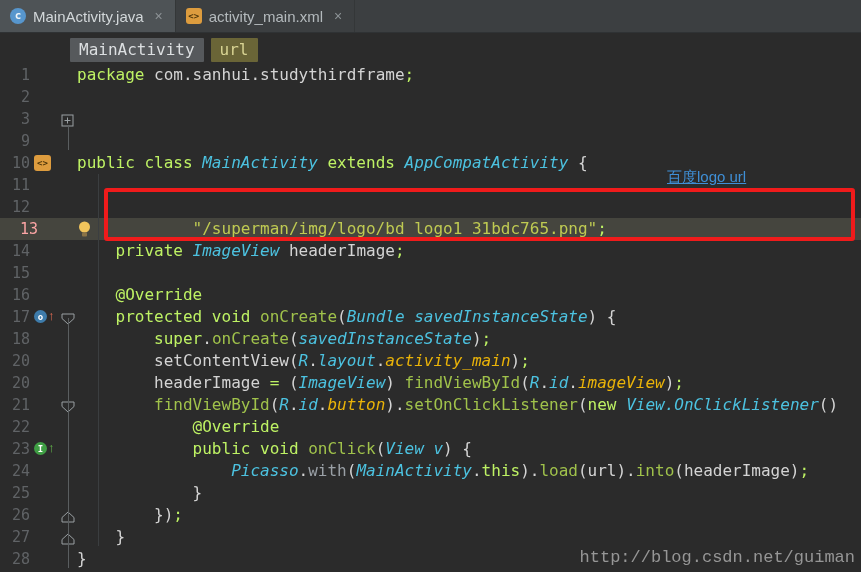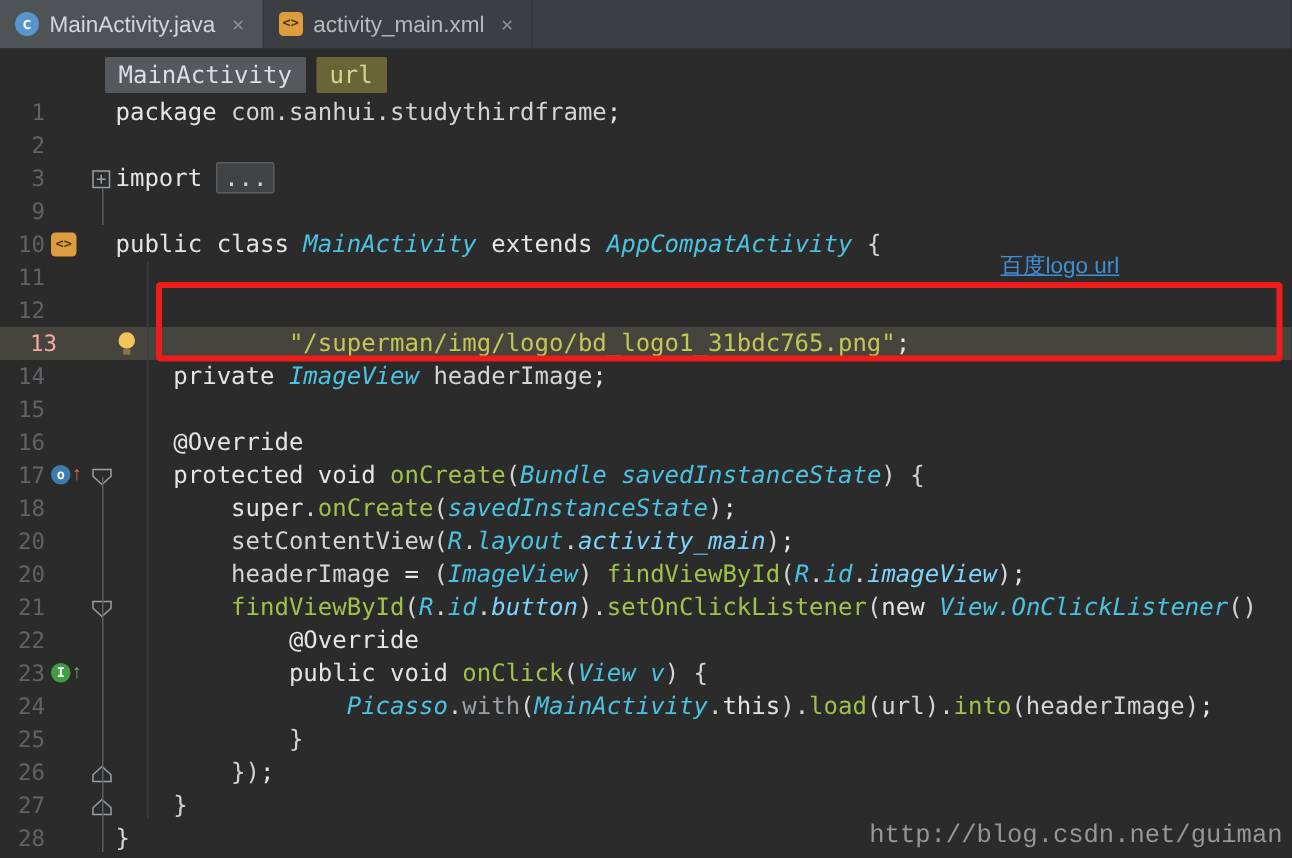--- a/index.html
+++ b/index.html
@@ -34,25 +34,25 @@
   .row.hl { background:#45453e; }
   .gutter { position:absolute; left:0; top:0; width:76px; height:22px; }
   .ln { position:absolute; left:0; top:0; width:30px; text-align:right; line-height:22px;
         font-family:"DejaVu Sans Mono", monospace; font-size:15px; color:#606366; }
   .row.hl .ln { color:#fca5a5;padding-left:20px; }
   .gicon { position:absolute; left:34px; top:3px; display:flex; align-items:center; gap:1px; }
   .fold  { position:absolute; left:61px; top:5px; }
   .code { position:absolute; left:77px; top:0; line-height:22px; white-space:pre;
           font-family:"DejaVu Sans Mono", monospace; font-size:16px; }
   
-  .sg-k { color:#e5e5e5; }                       
+  .sg-k { color:#bef264; }                       
   .sg-t { color:#4cc2e0; font-style:italic; }    
   .sg-s { color:#bfca52; }                       
   .sg-m { color:#a0c24b; }                       
-  .sg-p { color:#7dd3fc; font-style:italic; }    
+  .sg-p { color:#eab308; font-style:italic; }    
   .sg-w { color:#d4d4d4; }                       
   .sg-g { color:#9aa0a6;margin-top:10px; }                       
   .sg-fold { background:#404244; color:#ccd2d4; border:1px solid #5a5e60;
              border-radius:2px; padding:0 4px; }
 
   
   .ic-layout { width:17px; height:16px; border-radius:3px; background:#dd9c3e; color:#4b3409;
                font-size:9px; font-weight:bold; display:inline-flex; align-items:center;
                justify-content:center; font-family:"DejaVu Sans Mono", monospace; }
   .ic-circle { width:13px; height:13px; border-radius:50%; display:inline-flex; align-items:center;
@@ -117,21 +117,20 @@
       </div>
       <div class="row">
         <div class="gutter">
           <span class="ln">3</span>
           <span class="fold"><svg width="13" height="13" viewBox="0 0 13 13">
               <rect x="1" y="1" width="11" height="11" fill="#2b2b2b" stroke="#9aa0a3"></rect>
               <line x1="3.5" y1="6.5" x2="9.5" y2="6.5" stroke="#9aa0a3"></line>
               <line x1="6.5" y1="3.5" x2="6.5" y2="9.5" stroke="#9aa0a3"></line>
             </svg></span>
         </div>
-        <pre class="code"><span class="sg-k">import</span><span class="sg-w"> </span><span class="sg-fold">...</span></pre>
       </div>
       <div class="row">
         <div class="gutter">
           <span class="ln">9</span>
         </div>
         <pre class="code"></pre>
       </div>
       <div class="row">
         <div class="gutter">
           <span class="ln">10</span>

